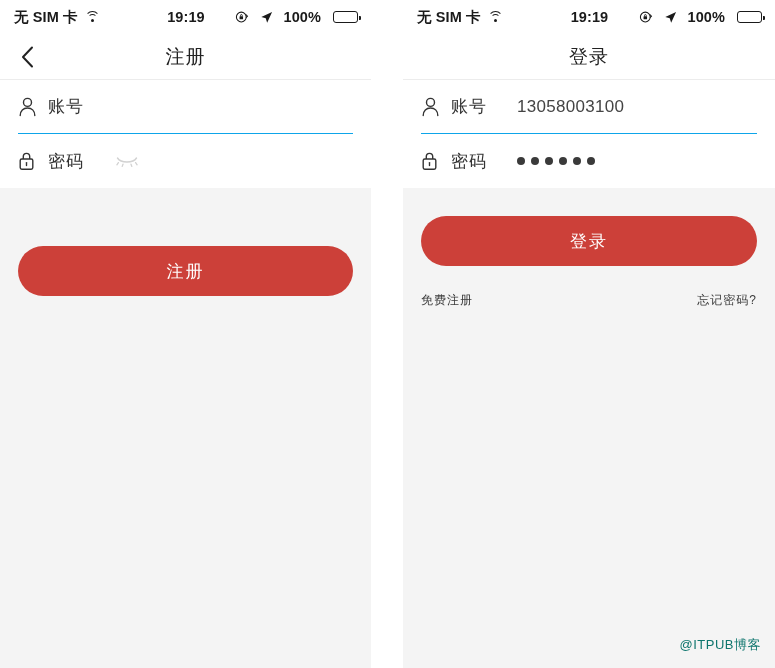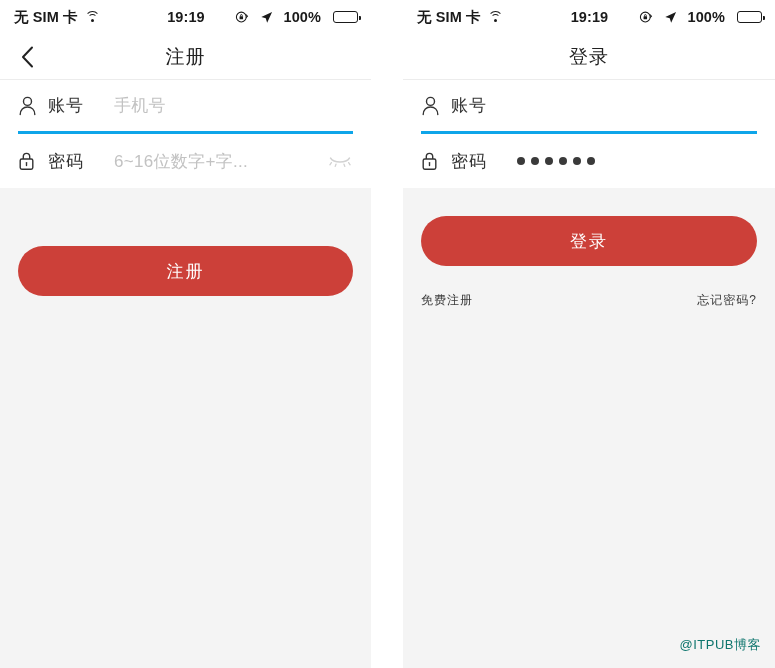--- a/index.html
+++ b/index.html
@@ -92,21 +92,21 @@
     width: 30px; height: 30px; display: flex; align-items: center; justify-content: center;
   }
   .nav-back svg { display: block; }
 
   
   .form-card { background: #ffffff; padding: 0 18px; }
   .field {
     display: flex;
     align-items: center;
     height: 54px;
-    border-bottom: 3px solid #0ea5e9;
+    border-bottom: 1px solid #0ea5e9;
   }
   .field:last-child { border-bottom: none; align-items: center; }
   .field-icon { width: 24px; display: flex; align-items: center; justify-content: flex-start; flex: none; }
   .field-label {
     font-size: 17px; color: #333333; width: 66px; flex: none;
     margin-left: 6px; letter-spacing: 1px;
   }
   .field-value { font-size: 17px; color: #444444; flex: 1 1 auto; letter-spacing: 0.3px; }
   .field-value.placeholder { color: #c2c2c2; }
   .field-dots { display: flex; align-items: center; gap: 6px; flex: 1 1 auto; }
@@ -200,33 +200,31 @@
       <div class="form-card">
 
         <div class="field">
           <span class="field-icon">
             <svg width="19" height="20" viewBox="0 0 19 20">
               <circle cx="9.5" cy="5.4" r="4" fill="none" stroke="#333333" stroke-width="1.4"></circle>
               <path d="M2.2 18.6 C2.2 13.6 5.4 11 9.5 11 C13.6 11 16.8 13.6 16.8 18.6" fill="none" stroke="#333333" stroke-width="1.4" stroke-linecap="round"></path>
             </svg>
           </span>
           <span class="field-label">账号</span>
-          <span class="field-value placeholder">手机号</span>
         </div>
 
         <div class="field">
           <span class="field-icon">
             <svg width="17" height="20" viewBox="0 0 17 20">
               <rect x="2.2" y="8" width="12.6" height="10.2" rx="1.6" fill="none" stroke="#333333" stroke-width="1.4"></rect>
               <path d="M5.3 8 V5.6 a3.2 3.2 0 0 1 6.4 0 V8" fill="none" stroke="#333333" stroke-width="1.4"></path>
               <path d="M8.5 11.6 V14.6" stroke="#333333" stroke-width="1.4" stroke-linecap="round"></path>
             </svg>
           </span>
           <span class="field-label">密码</span>
-          <span class="field-value placeholder">6~16位数字+字...</span>
           <span class="eye-toggle">
             <svg width="22" height="12" viewBox="0 0 22 12">
               <path d="M1.5 3 C5 8.4 17 8.4 20.5 3" fill="none" stroke="#d2d2d2" stroke-width="1.4" stroke-linecap="round"></path>
               <path d="M2.4 7.6 L0.9 9.8" stroke="#d2d2d2" stroke-width="1.3" stroke-linecap="round"></path>
               <path d="M7 9.2 L6.2 11.4" stroke="#d2d2d2" stroke-width="1.3" stroke-linecap="round"></path>
               <path d="M15 9.2 L15.8 11.4" stroke="#d2d2d2" stroke-width="1.3" stroke-linecap="round"></path>
               <path d="M19.6 7.6 L21.1 9.8" stroke="#d2d2d2" stroke-width="1.3" stroke-linecap="round"></path>
             </svg>
           </span>
         </div>
@@ -277,20 +275,21 @@
       <div class="form-card">
 
         <div class="field">
           <span class="field-icon">
             <svg width="19" height="20" viewBox="0 0 19 20">
               <circle cx="9.5" cy="5.4" r="4" fill="none" stroke="#333333" stroke-width="1.4"></circle>
               <path d="M2.2 18.6 C2.2 13.6 5.4 11 9.5 11 C13.6 11 16.8 13.6 16.8 18.6" fill="none" stroke="#333333" stroke-width="1.4" stroke-linecap="round"></path>
             </svg>
           </span>
           <span class="field-label">账号</span>
+          <span class="field-value">13058003100</span>
         </div>
 
         <div class="field">
           <span class="field-icon">
             <svg width="17" height="20" viewBox="0 0 17 20">
               <rect x="2.2" y="8" width="12.6" height="10.2" rx="1.6" fill="none" stroke="#333333" stroke-width="1.4"></rect>
               <path d="M5.3 8 V5.6 a3.2 3.2 0 0 1 6.4 0 V8" fill="none" stroke="#333333" stroke-width="1.4"></path>
               <path d="M8.5 11.6 V14.6" stroke="#333333" stroke-width="1.4" stroke-linecap="round"></path>
             </svg>
           </span>

